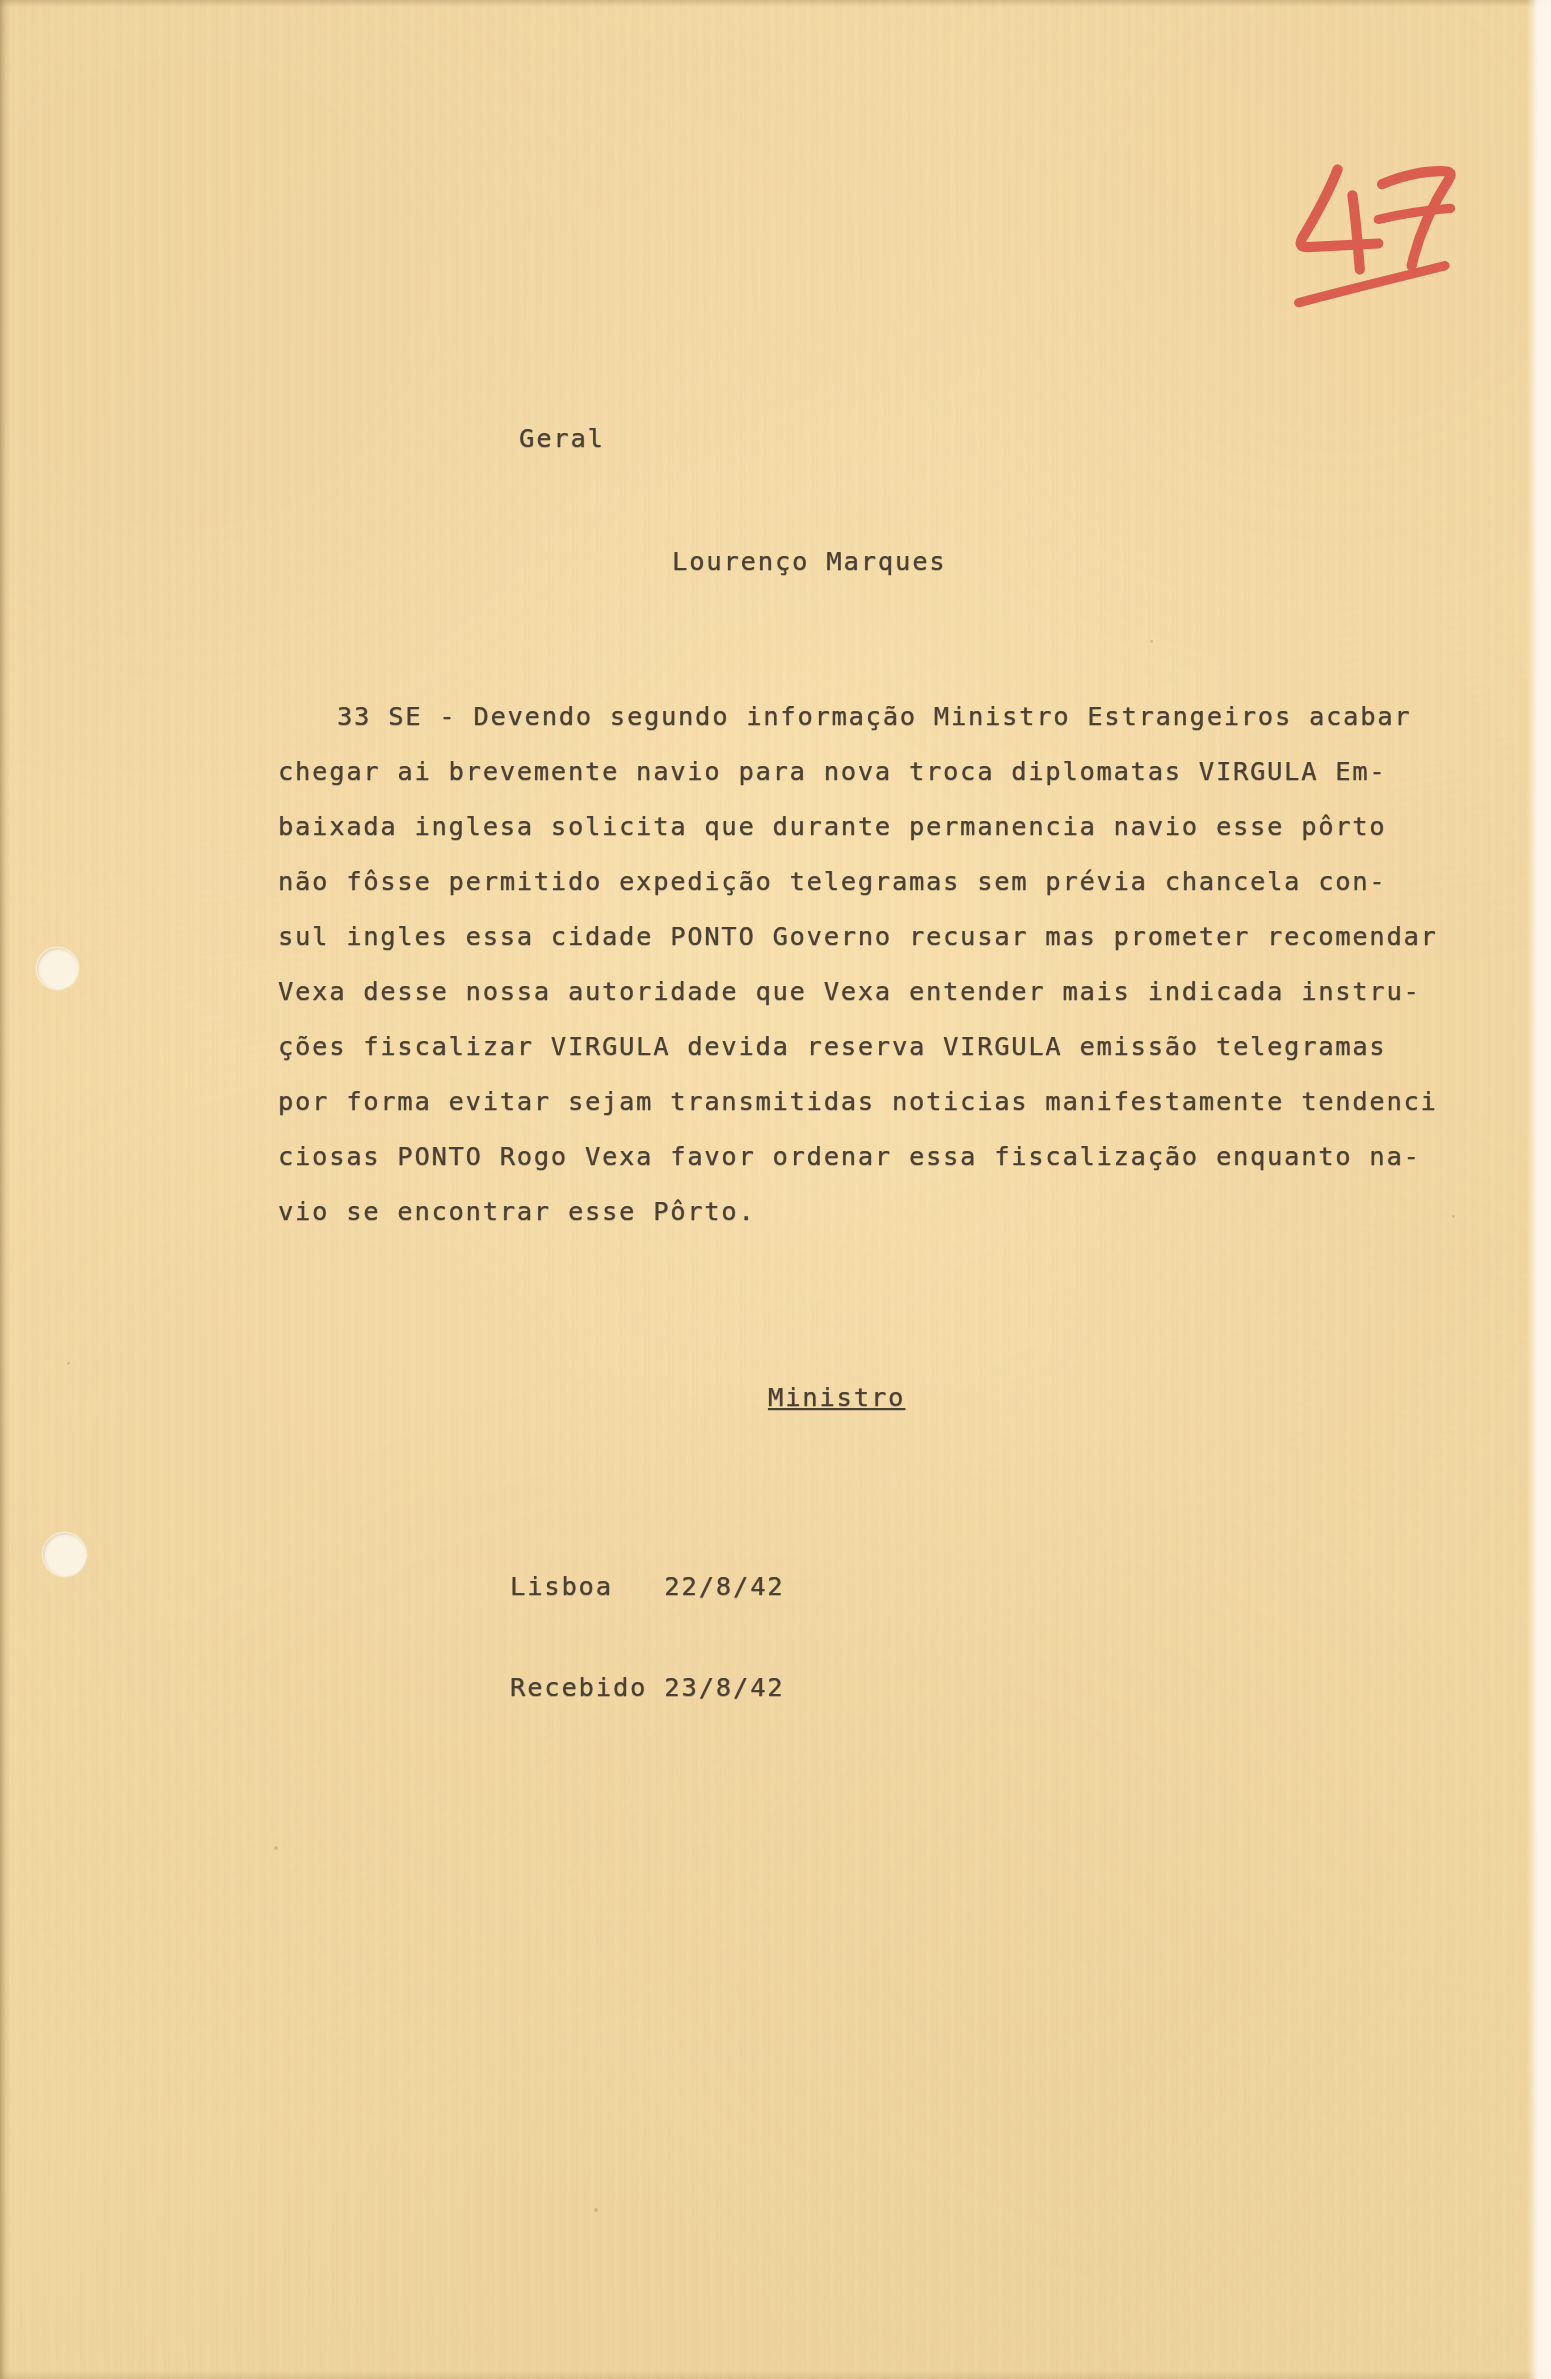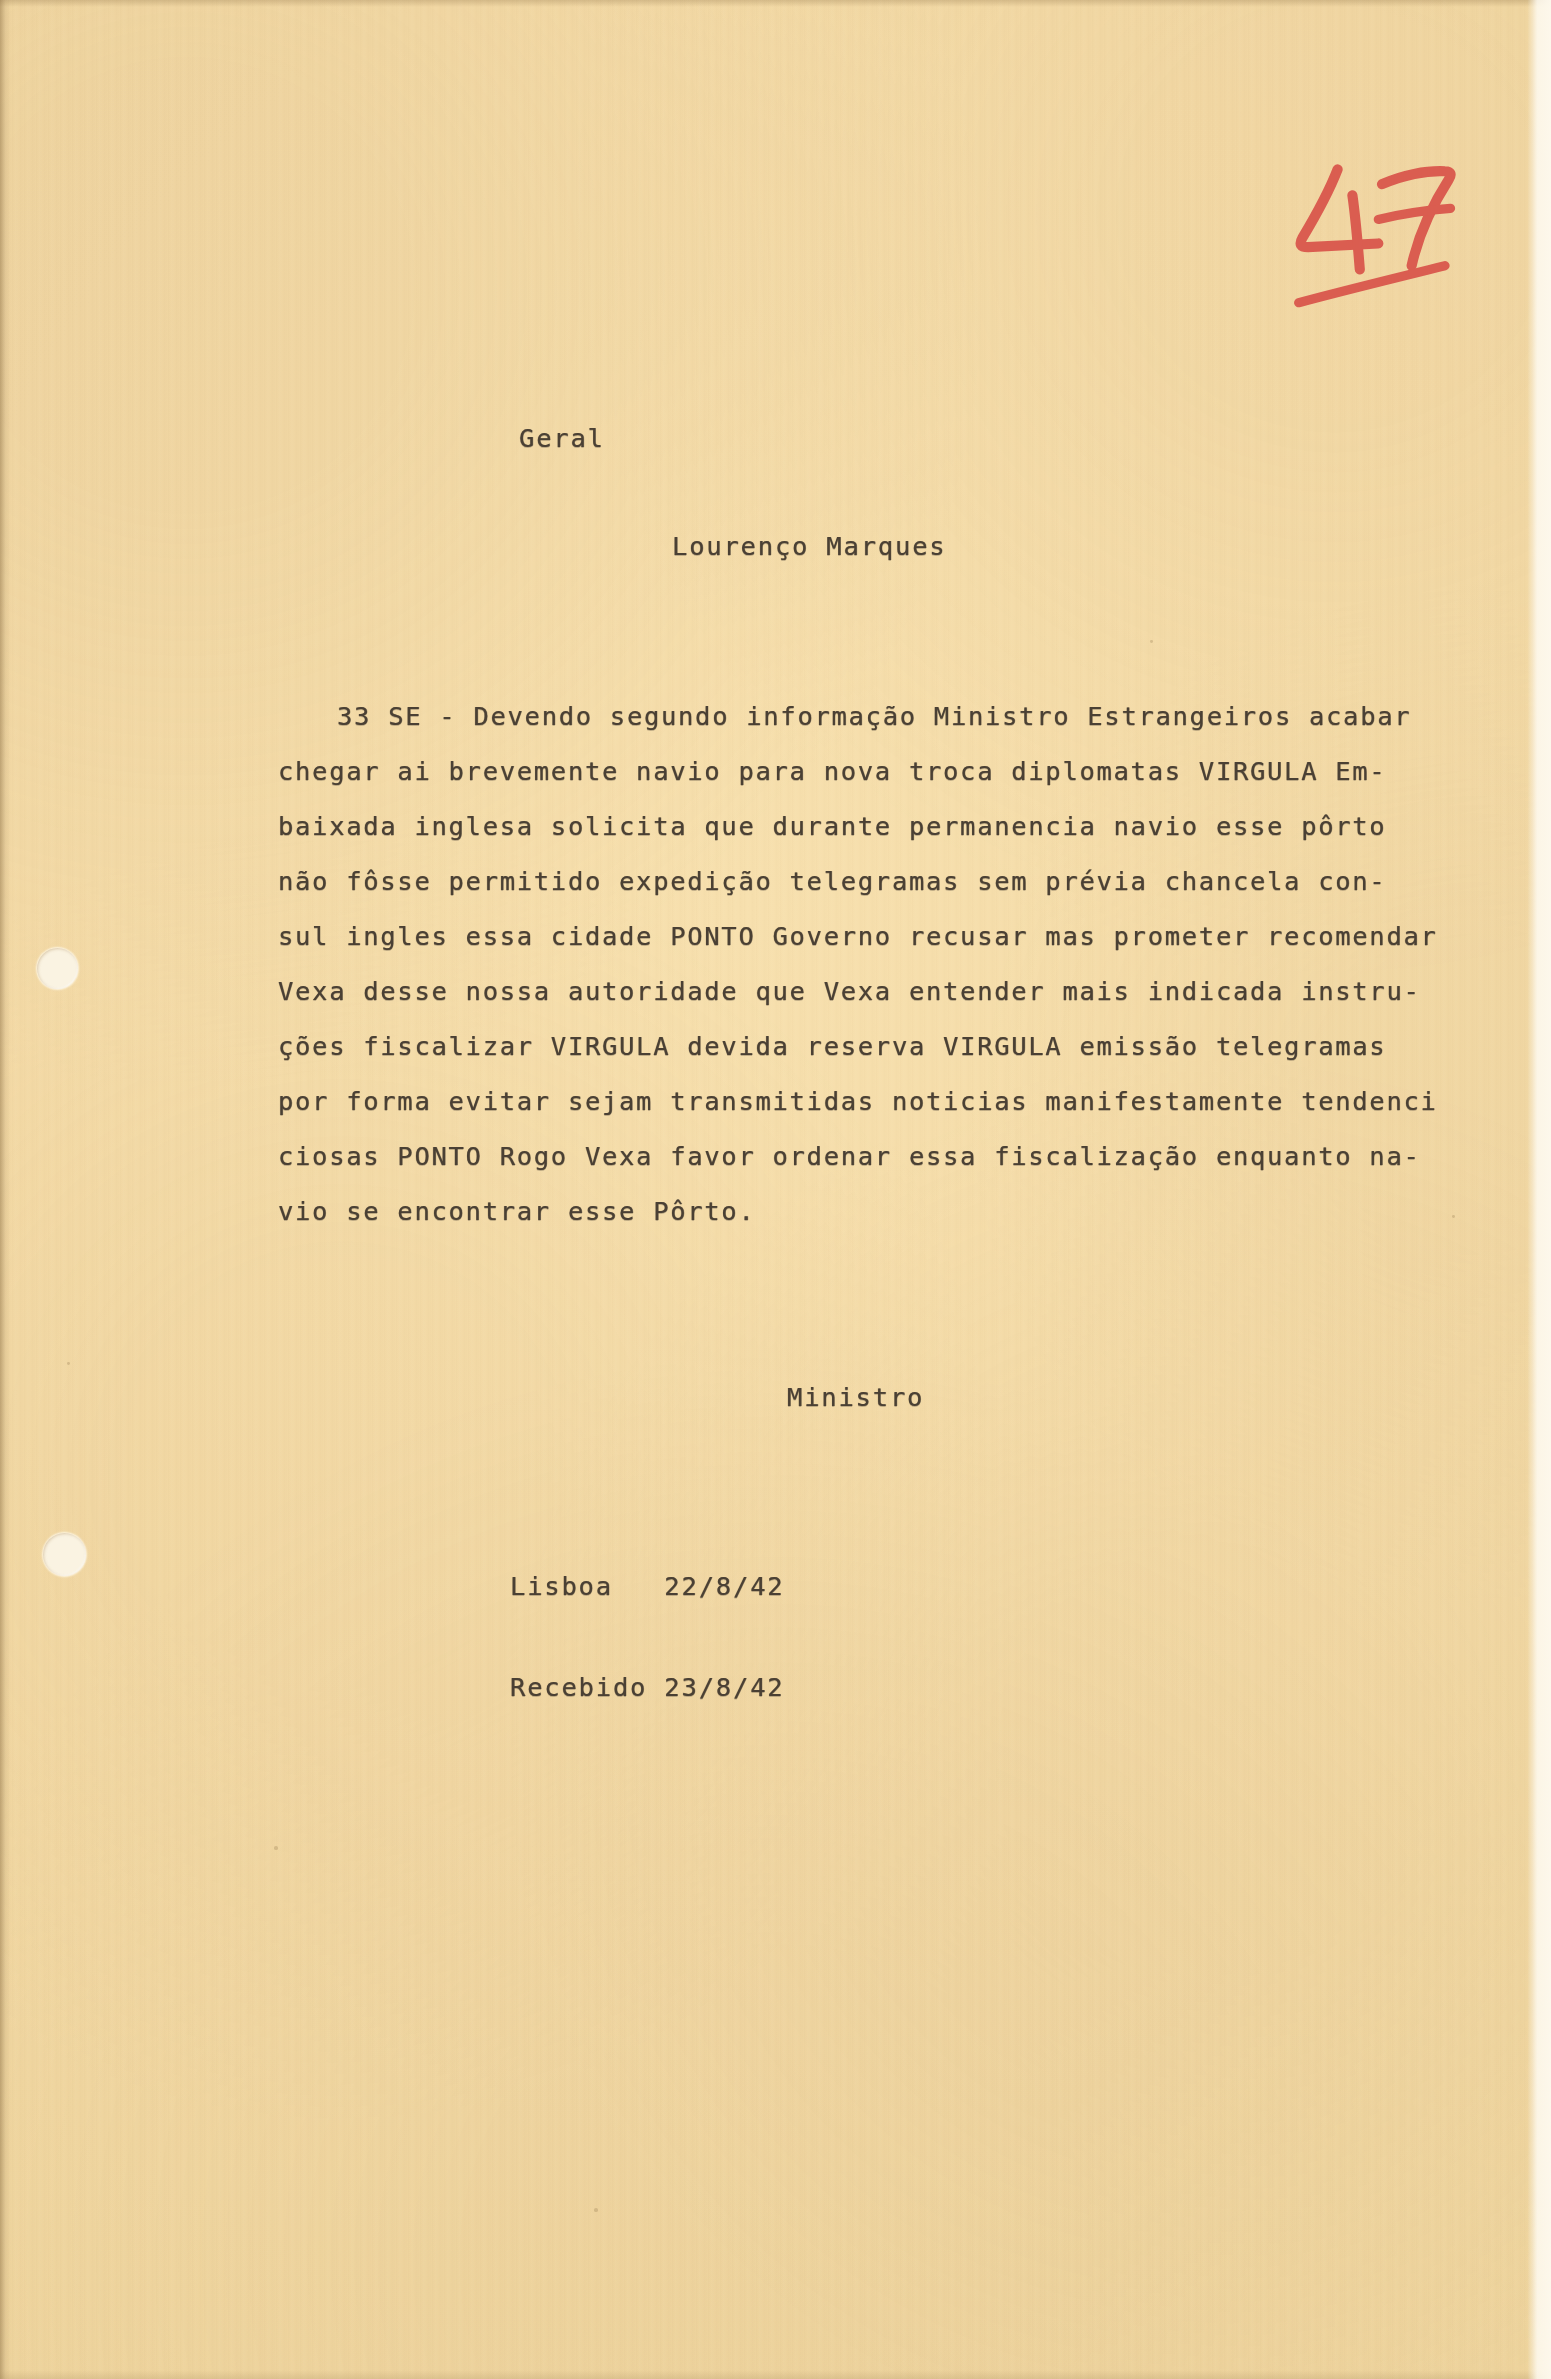--- a/index.html
+++ b/index.html
@@ -95,22 +95,22 @@
     font-size: 25.5px;
     letter-spacing: 1.8px;
     white-space: pre;
     text-shadow:
       0.5px 0 0 rgba(74,64,52,.42),
       0 0.5px 0 rgba(74,64,52,.30),
       -0.4px 0.4px 0.6px rgba(110,95,72,.28);
   }
 
   #heading-geral     { left: 519px;  top: 423px; }
-  #heading-location  { left: 672px;  top: 531px; }
-  #signature         { left: 787px;  top: 1382px; }
+  #heading-location  { left: 672px;  top: 546px; }
+  #signature         { left: 768px;  top: 1382px; text-decoration: underline; }
   #footer-origin     { left: 510px;  top: 1571px; }
   #footer-received   { left: 510px;  top: 1629px; margin-top: 43px; }
 
   .body-block {
     position: absolute;
     left: 278px;
     top: 698px;
     width: 1275px;
   }
   .body-line {

